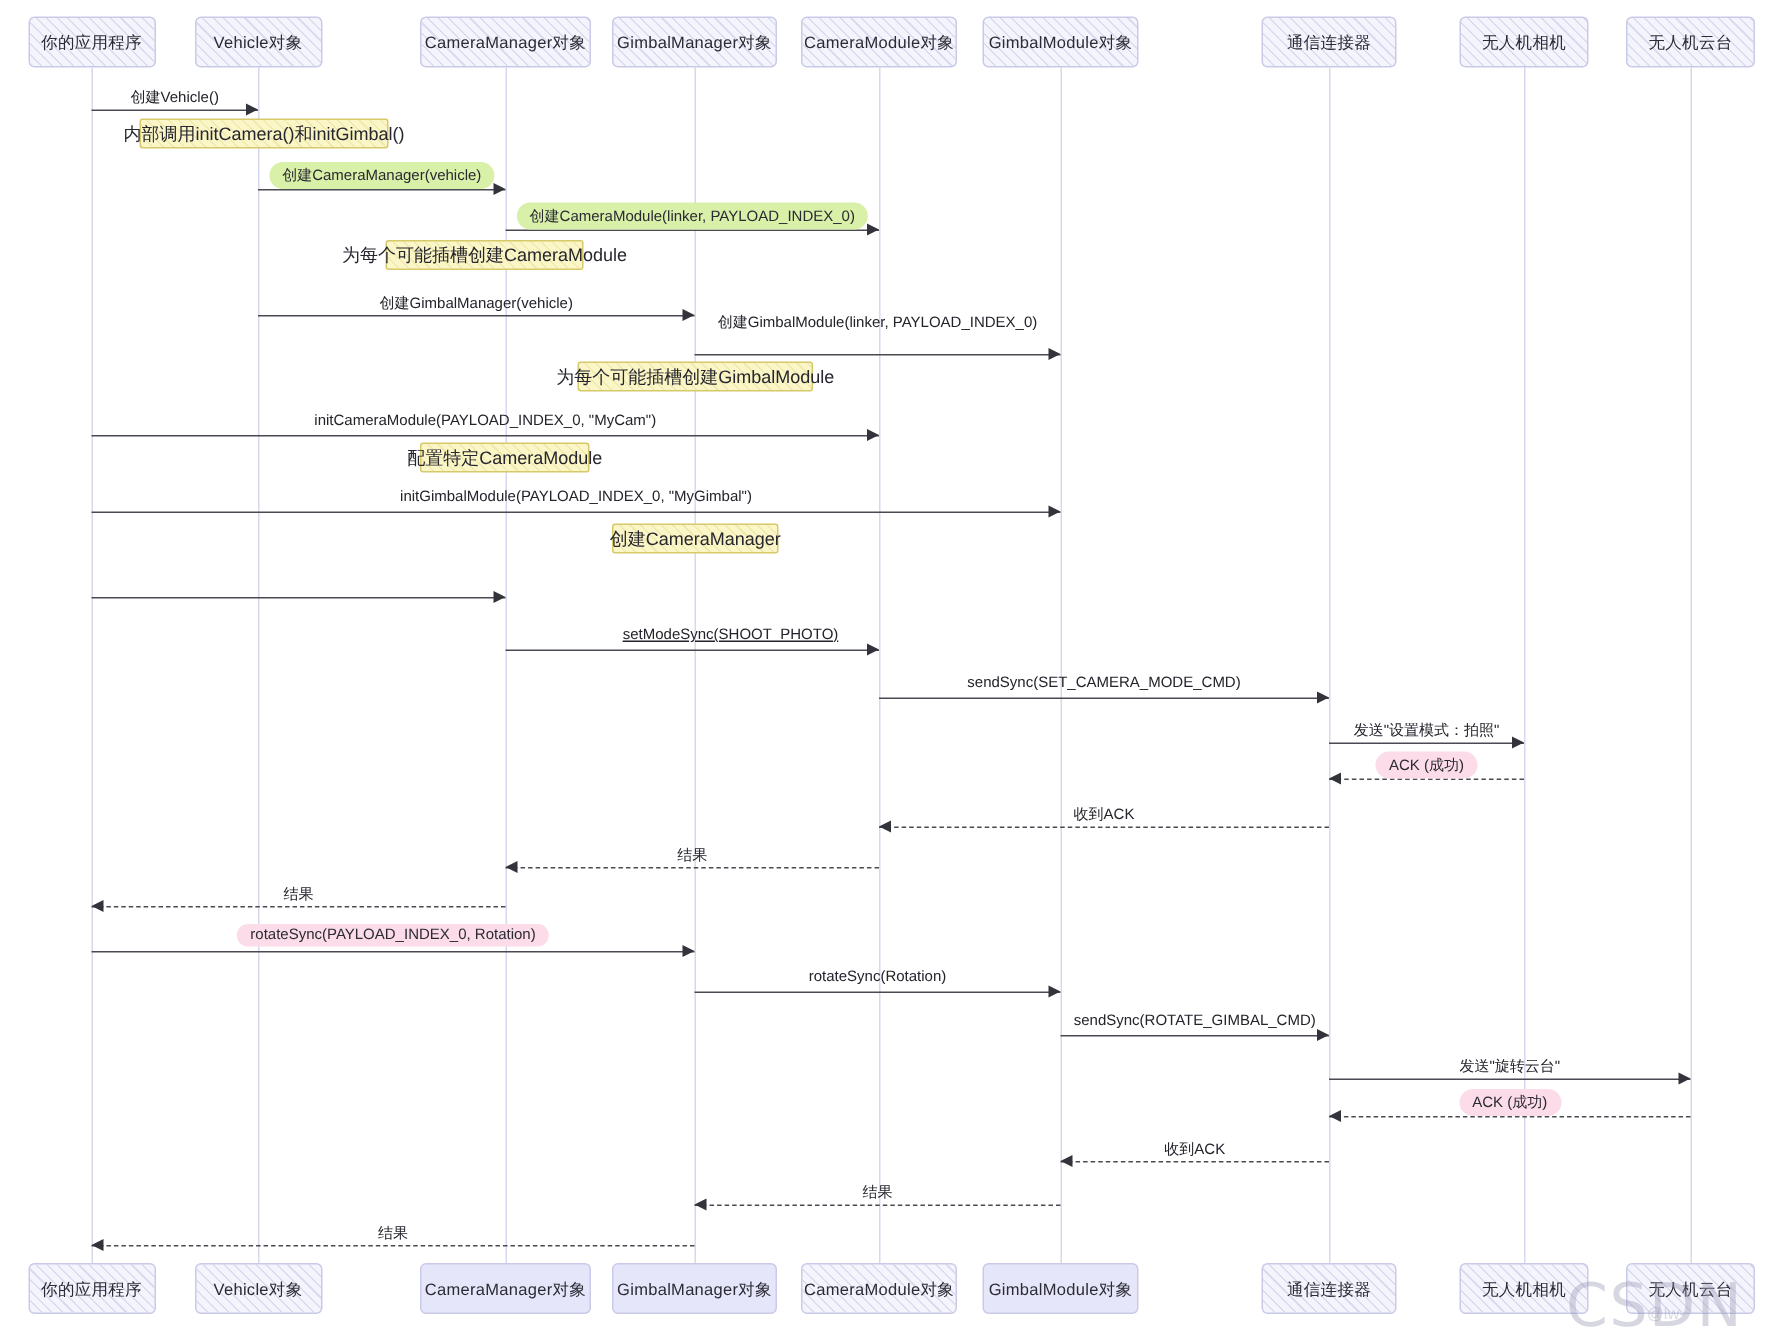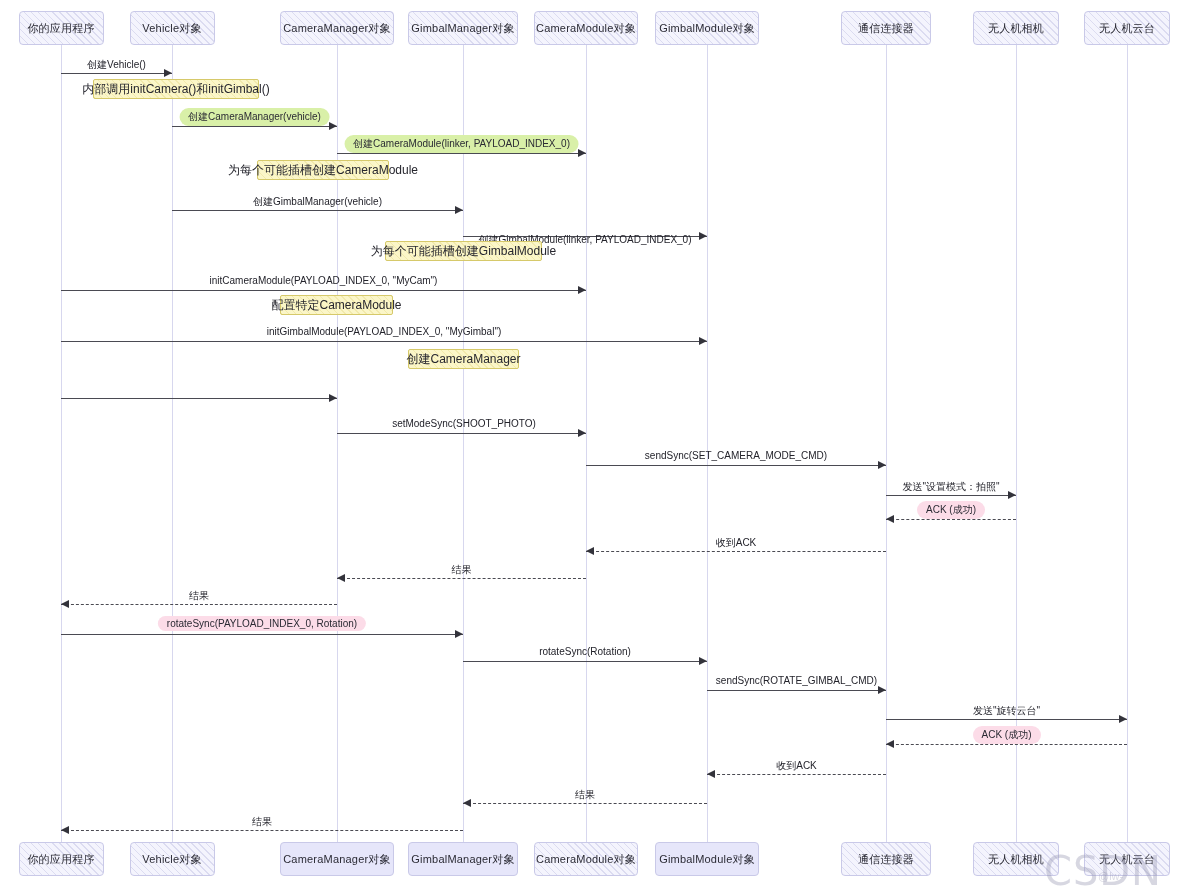--- a/index.html
+++ b/index.html
@@ -126,32 +126,32 @@
     <div class="arrow right" style="top: 122px; left: 329px;"></div>
     <div class="mlabel green" style="left: 254.5px; top: 108px;">创建CameraManager(vehicle)</div>
     <div class="msg" style="left: 337px; top: 153px; width: 249px;"></div>
     <div class="arrow right" style="top: 149px; left: 578px;"></div>
     <div class="mlabel green" style="left: 461.5px; top: 135px;">创建CameraModule(linker, PAYLOAD_INDEX_0)</div>
     <div class="msg" style="left: 172px; top: 210px; width: 291px;"></div>
     <div class="arrow right" style="top: 206px; left: 455px;"></div>
     <div class="mlabel" style="left: 317.5px; top: 195px;">创建GimbalManager(vehicle)</div>
     <div class="msg" style="left: 463px; top: 236px; width: 244px;"></div>
     <div class="arrow right" style="top: 232px; left: 699px;"></div>
-    <div class="mlabel" style="left: 585px; top: 233px;">创建GimbalModule(linker, PAYLOAD_INDEX_0)</div>
+    <div class="mlabel" style="left: 585px; top: 208px;">创建GimbalModule(linker, PAYLOAD_INDEX_0)</div>
     <div class="msg" style="left: 61px; top: 290px; width: 525px;"></div>
     <div class="arrow right" style="top: 286px; left: 578px;"></div>
     <div class="mlabel" style="left: 323.5px; top: 275px;">initCameraModule(PAYLOAD_INDEX_0, "MyCam")</div>
     <div class="msg" style="left: 61px; top: 341px; width: 646px;"></div>
     <div class="arrow right" style="top: 337px; left: 699px;"></div>
     <div class="mlabel" style="left: 384px; top: 326px;">initGimbalModule(PAYLOAD_INDEX_0, "MyGimbal")</div>
     <div class="msg" style="left: 61px; top: 398px; width: 276px;"></div>
     <div class="arrow right" style="top: 394px; left: 329px;"></div>
     <div class="msg" style="left: 337px; top: 433px; width: 249px;"></div>
     <div class="arrow right" style="top: 429px; left: 578px;"></div>
-    <div class="mlabel" style="left: 464px; top: 418px;">setModeSync(SHOOT_PHOTO)</div>
+    <div class="mlabel" style="left: 487px; top: 418px; text-decoration: underline;">setModeSync(SHOOT_PHOTO)</div>
     <div class="msg" style="left: 586px; top: 465px; width: 300px;"></div>
     <div class="arrow right" style="top: 461px; left: 878px;"></div>
     <div class="mlabel" style="left: 736px; top: 450px;">sendSync(SET_CAMERA_MODE_CMD)</div>
     <div class="msg" style="left: 886px; top: 495px; width: 130px;"></div>
     <div class="arrow right" style="top: 491px; left: 1008px;"></div>
     <div class="mlabel" style="left: 951px; top: 480px;">发送"设置模式：拍照"</div>
     <div class="msg dashed" style="left: 886px; top: 519px; width: 130px;"></div>
     <div class="arrow left" style="top: 515px; left: 886px;"></div>
     <div class="mlabel pill" style="left: 951px; top: 501px;">ACK (成功)</div>
     <div class="msg dashed" style="left: 586px; top: 551px; width: 300px;"></div>

